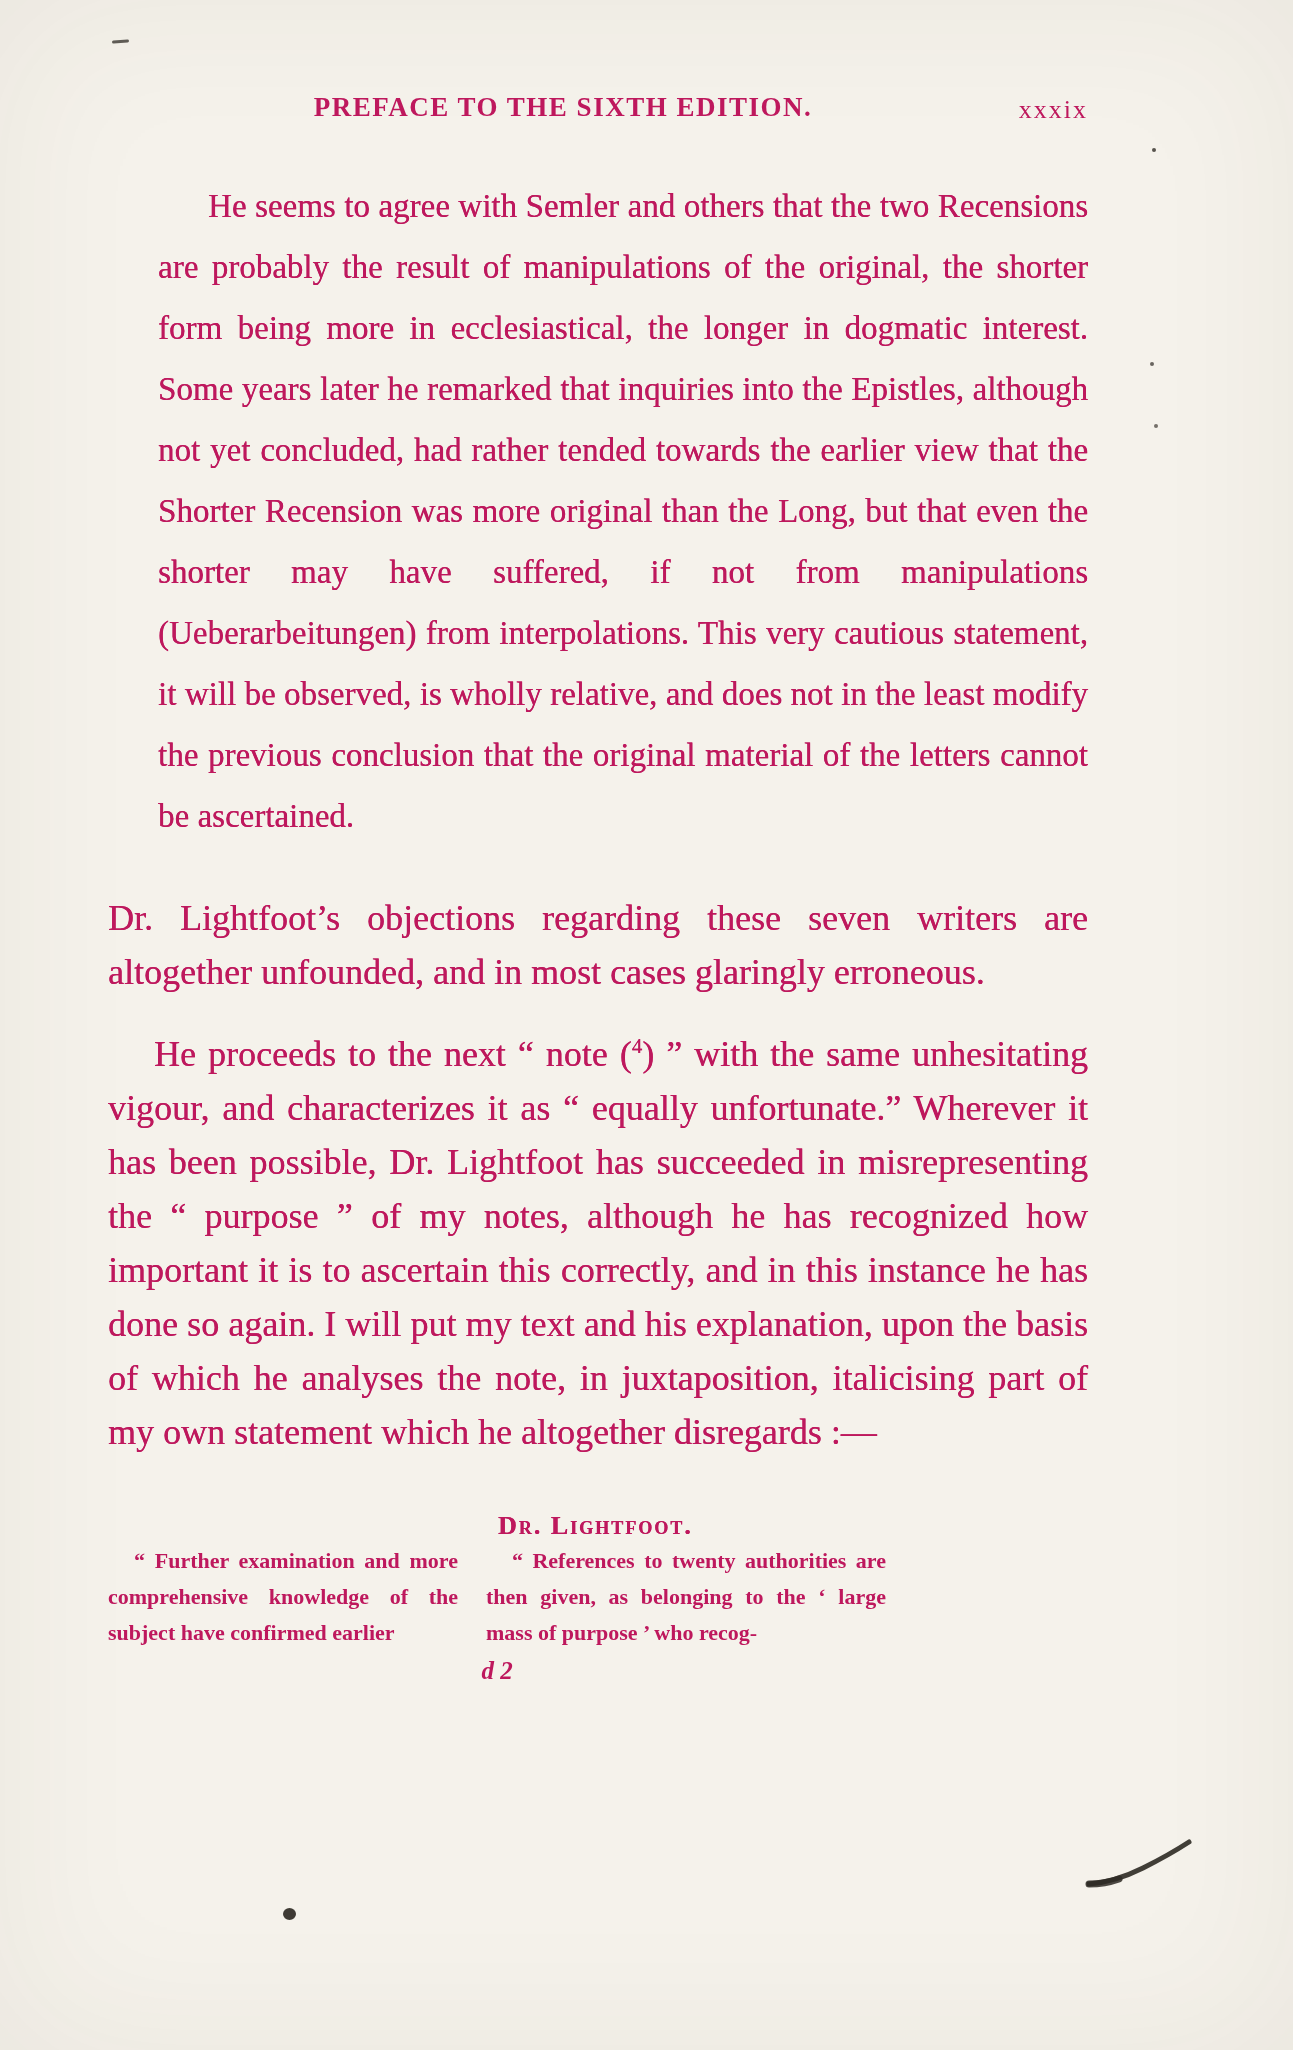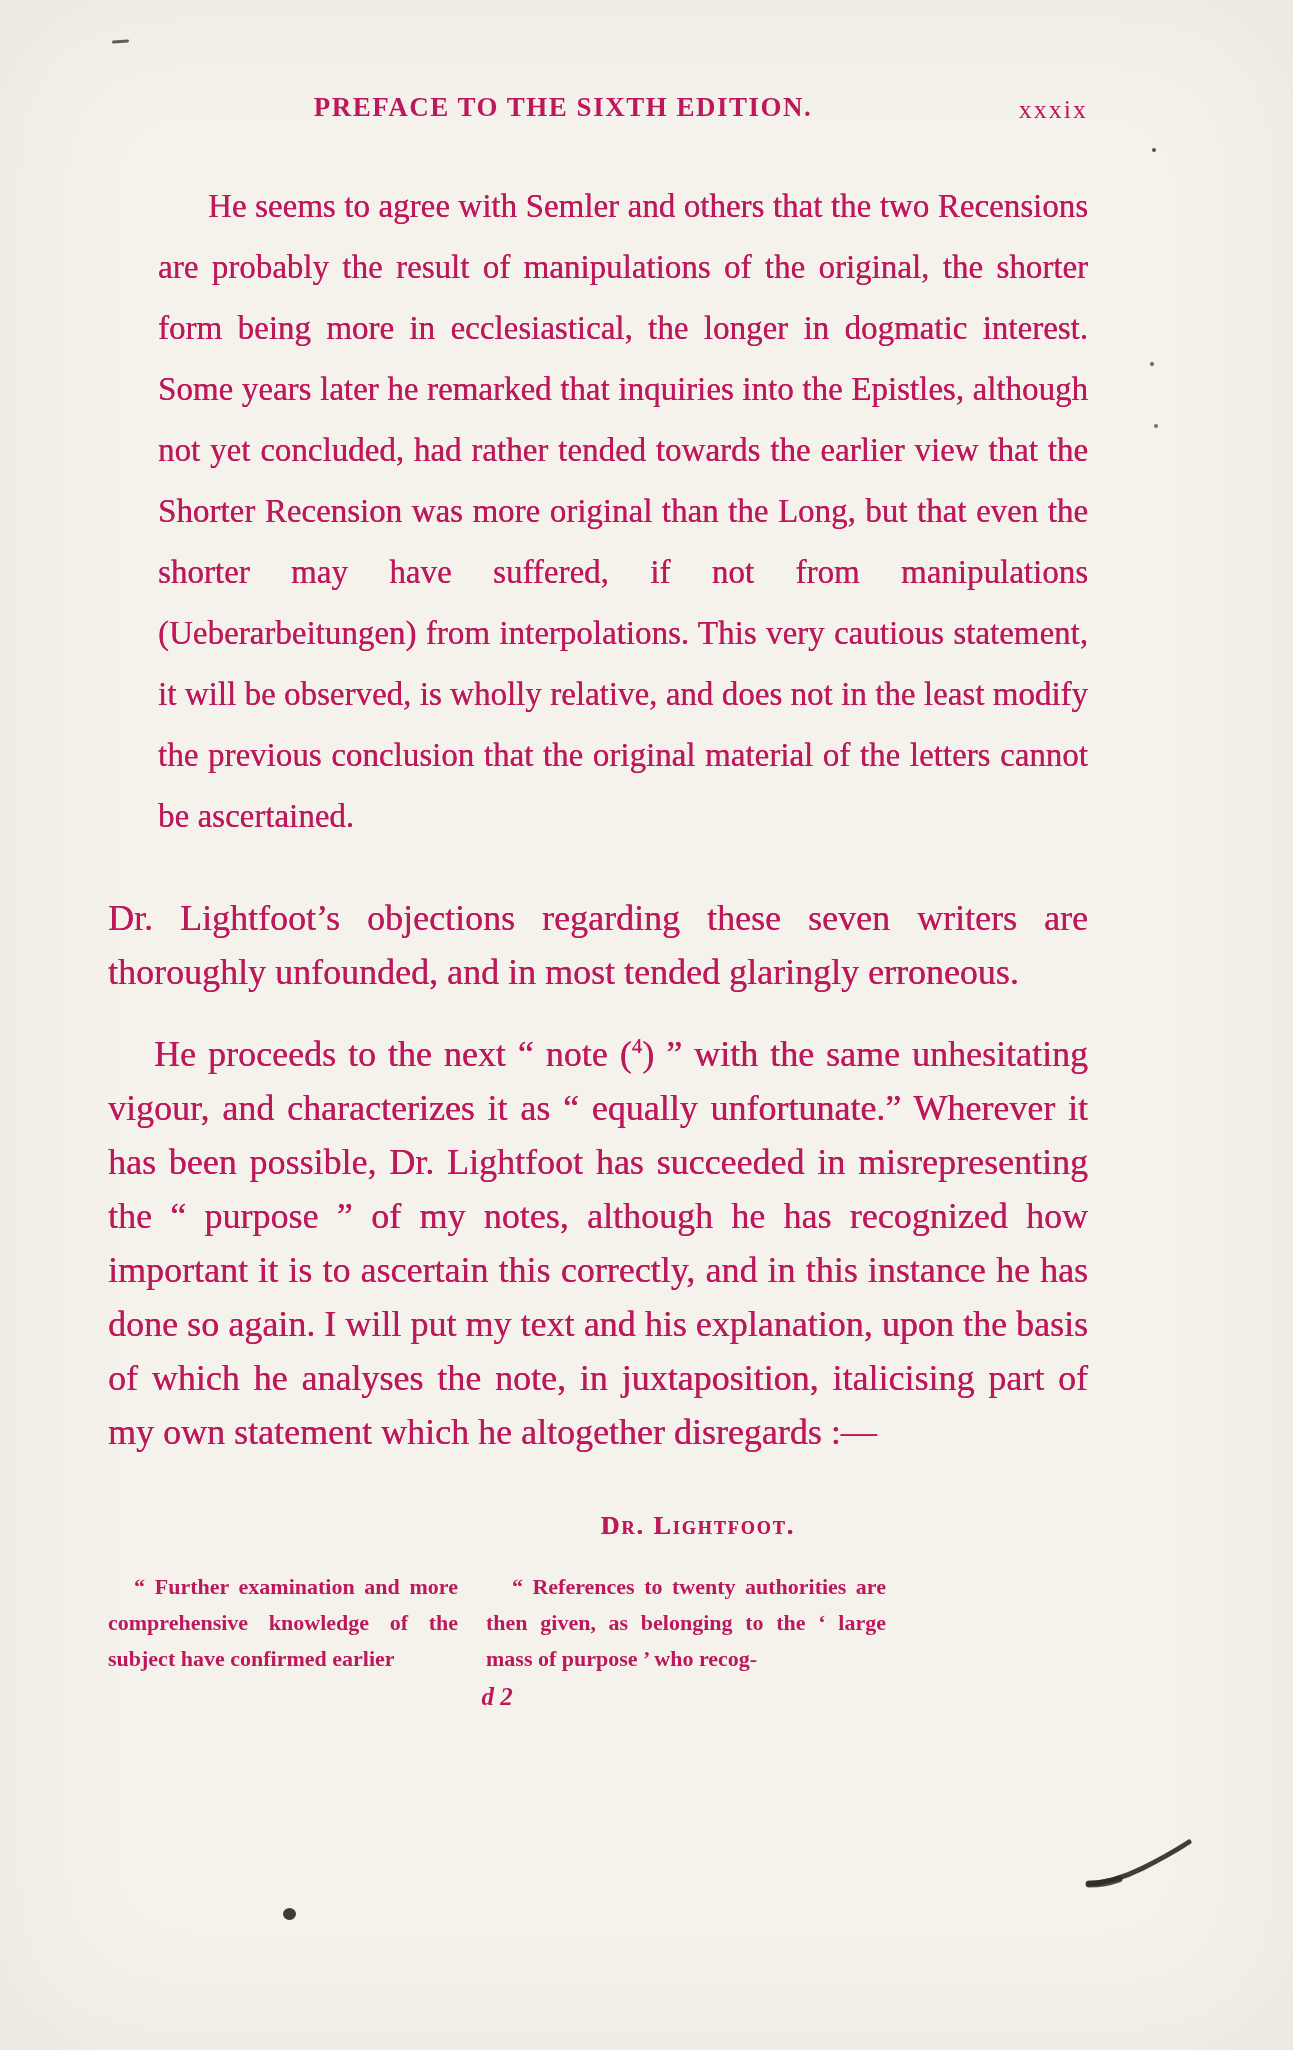--- a/index.html
+++ b/index.html
@@ -61,30 +61,29 @@
   p.body-para.indent { text-indent: 46px; margin-top: 28px; }
   sup.note-ref {
     font-size: 0.58em;
     vertical-align: super;
     line-height: 0;
   }
   .comparison { margin-top: 52px; }
   .comp-header {
     width: 400px;
     margin-left: 390px;
-    text-align: center;
     font-variant: small-caps;
     font-weight: bold;
     font-size: 26px;
     letter-spacing: 2px;
     text-shadow: 0.3px 0 0 currentColor;
   }
   .columns {
     display: flex;
-    margin-top: 28px;
+    margin-top: 2px;
     align-items: center;
   }
   .col {
     text-align: justify;
     font-weight: bold;
     font-size: 22px;
     line-height: 36px;
     text-indent: 26px;
   }
   .col.left  { width: 350px; }
@@ -134,21 +133,21 @@
   <div class="content">
 
     <header class="page-header">
       <div class="running-title">PREFACE TO THE SIXTH EDITION.</div>
       <div class="folio">xxxix</div>
     </header>
 
     <blockquote class="quote">He seems to agree with Semler and others that the two Recensions are probably the result of manipulations of the original, the shorter form being more in ecclesiastical, the longer in dogmatic interest. Some years later he remarked that inquiries into the Epistles, although not yet concluded, had rather tended towards the earlier view that the Shorter Recension was more original than the Long, but that even the shorter may have suffered, if not from manipulations (Ueberarbeitungen) from interpolations. This very cautious statement, it will be observed, is wholly relative, and does not in the least modify the previous conclusion that the original material of the letters cannot be ascertained.</blockquote>
 
     <div class="body-block">
-      <p class="body-para">Dr. Lightfoot’s objections regarding these seven writers are thoroughly unfounded, and in most tended glaringly erroneous.</p>
+      <p class="body-para">Dr. Lightfoot’s objections regarding these seven writers are altogether unfounded, and in most cases glaringly erroneous.</p>
       <p class="body-para indent"><span>He proceeds to the next “ note (</span><sup class="note-ref">4</sup><span>) ” with the same unhesitating vigour, and characterizes it as “ equally unfortunate.”  Wherever it has been possible, Dr. Lightfoot has succeeded in misrepresenting the “ purpose ” of my notes, although he has recognized how important it is to ascertain this correctly, and in this instance he has done so again.  I will put my text and his explanation, upon the basis of which he analyses the note, in juxtaposition, italicising part of my own statement which he altogether disregards :—</span></p>
     </div>
 
     <section class="comparison">
       <div class="comp-header">Dr. Lightfoot.</div>
       <div class="columns">
         <div class="col left">“ Further examination and more comprehensive knowledge of the subject have confirmed earlier</div>
         <div class="divider"></div>
         <div class="col right">“ References to twenty authorities are then given, as belonging to the ‘ large mass of purpose ’ who recog-</div>
       </div>

